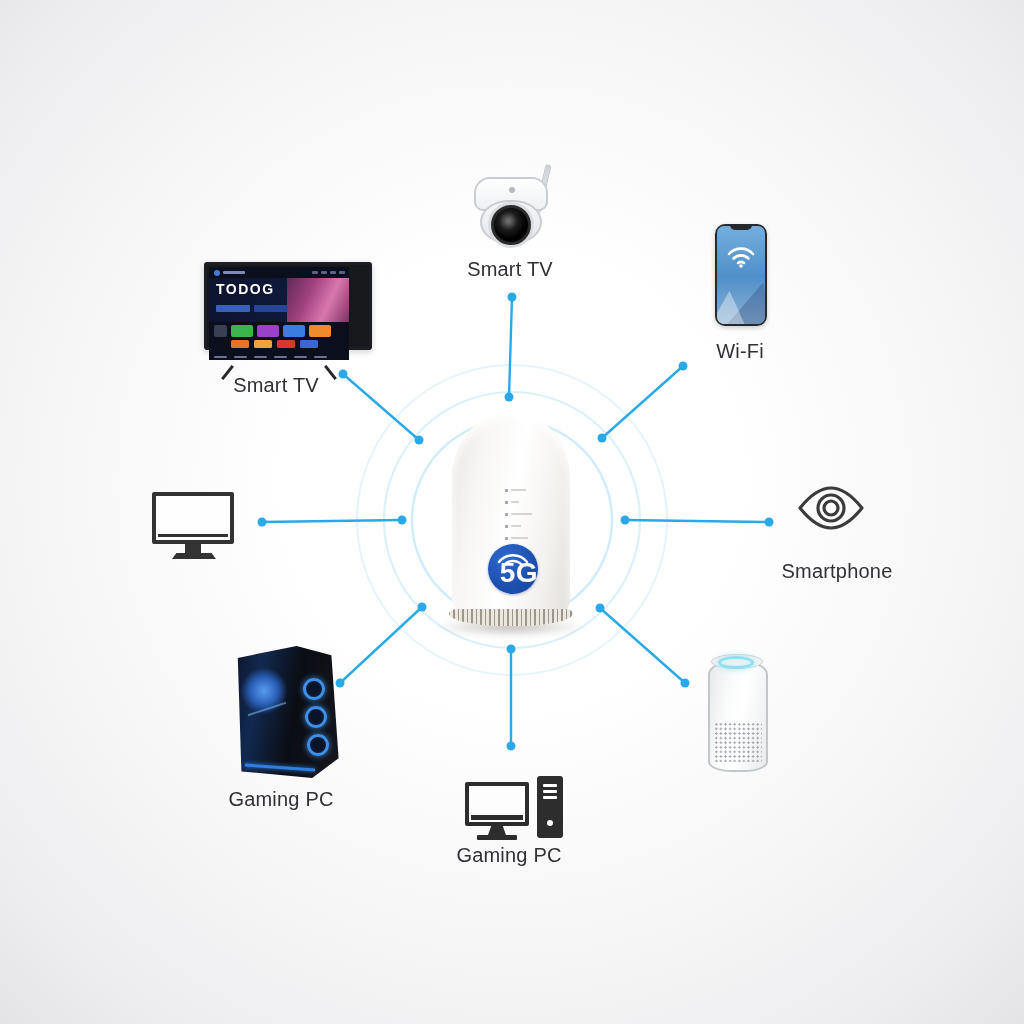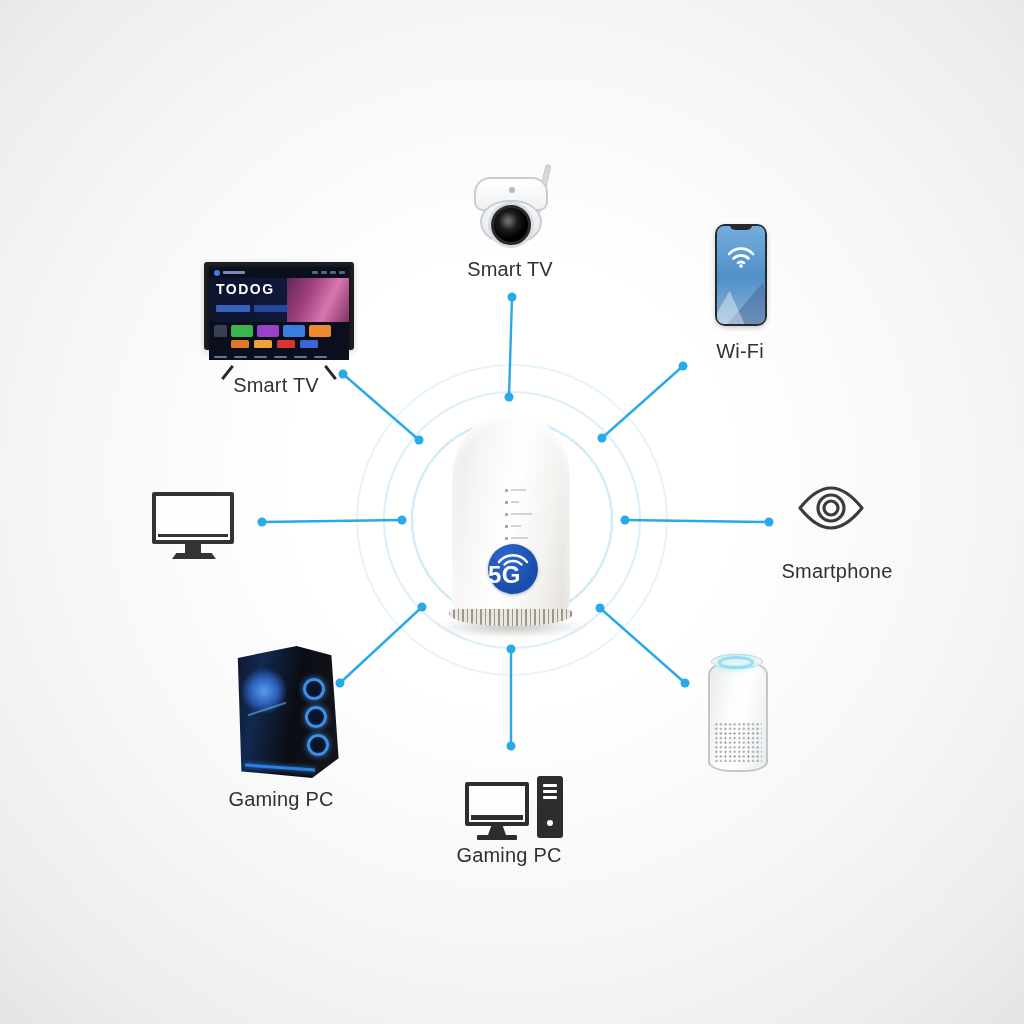--- a/index.html
+++ b/index.html
@@ -16,21 +16,21 @@
     background:radial-gradient(circle at 50% 47%, #ffffff 30%, #f6f6f7 62%, #ededef 86%, var(--bg_edge) 100%);
   }
   svg.overlay{position:absolute;left:0;top:0;z-index:1;}
   .device{position:absolute;z-index:2;}
   .dev-label{
     position:absolute;z-index:4;width:240px;text-align:center;
     font-size:20px;color:var(--label);letter-spacing:.2px;
   }
 
   
-  .tv-frame{width:150px;height:88px;background:#17181c;border:3px solid #1d1e22;border-radius:3px;box-sizing:border-box;box-shadow:0 2px 6px rgba(0,0,0,.18);text-align:right;}
+  .tv-frame{width:168px;height:88px;background:#17181c;border:3px solid #1d1e22;border-radius:3px;box-sizing:border-box;box-shadow:0 2px 6px rgba(0,0,0,.18);text-align:right;}
   .tv-screen{position:absolute;left:5px;top:5px;right:5px;bottom:7px;background:#0b0e1c;overflow:hidden;}
   .tv-topbar-dot{position:absolute;left:5px;top:3px;width:6px;height:6px;border-radius:50%;background:#3d7de0;}
   .tv-topbar-bar{position:absolute;left:14px;top:4px;width:22px;height:3px;background:#7f8bb5;border-radius:1px;}
   .tv-topbar-right{position:absolute;right:4px;top:4px;display:flex;gap:3px;}
   .tv-topbar-right i{display:block;width:6px;height:3px;background:#5a6285;border-radius:1px;}
   .tv-banner{position:absolute;left:0;top:11px;right:0;height:44px;background:linear-gradient(90deg,#0d1430 0%,#121c42 100%);}
   .tv-photo{position:absolute;right:0;top:0;width:44%;height:100%;background:linear-gradient(115deg,#5e2a55 0%,#a0417f 35%,#d877ae 65%,#7c3263 100%);}
   .tv-headline{position:absolute;left:7px;top:3px;color:#fff;font-size:14px;font-weight:700;letter-spacing:1.5px;}
   .tv-subbars{position:absolute;left:7px;top:27px;display:flex;gap:4px;}
   .tv-subbars i{display:block;width:34px;height:7px;border-radius:1px;}
@@ -113,21 +113,21 @@
     border-radius:10px 10px 62px 62px/5px 5px 14px 14px;}
   .router-shadow{position:absolute;left:-20px;top:204px;width:158px;height:20px;
     background:radial-gradient(ellipse,rgba(80,75,70,.38) 0%,rgba(80,75,70,0) 68%);filter:blur(3px);z-index:-1;}
   .router-leds{position:absolute;left:53px;top:76px;display:flex;flex-direction:column;gap:9.5px;}
   .router-leds .led{display:flex;align-items:center;gap:3px;}
   .router-leds .led b{display:block;width:2.5px;height:2.5px;background:#a9a9a9;}
   .router-leds .led i{display:block;height:1.6px;background:#d6d4d0;}
   .badge{position:absolute;left:36px;top:131px;width:50px;height:50px;border-radius:50%;
     background:radial-gradient(circle at 36% 30%,#2f6ad0 0%,var(--badge_blue) 58%,#17479f 100%);
     box-shadow:0 1px 3px rgba(20,50,120,.35);}
-  .badge-text{position:absolute;left:0;right:0;bottom:5px;text-align:left;color:#fff;font-size:24px;font-weight:700;letter-spacing:.5px;}
+  .badge-text{position:absolute;left:0;right:0;bottom:5px;text-align:right;color:#fff;font-size:28px;font-weight:700;letter-spacing:.5px;}
   .badge-wifi{position:absolute;left:50%;top:7px;transform:translateX(-50%);}
 </style>
 </head>
 <body>
 
 <div id="canvas">
 
   <svg class="overlay" width="1024" height="1024" viewBox="0 0 1024 1024">
     <defs>
       <radialGradient id="glow" cx="50%" cy="50%" r="50%">

